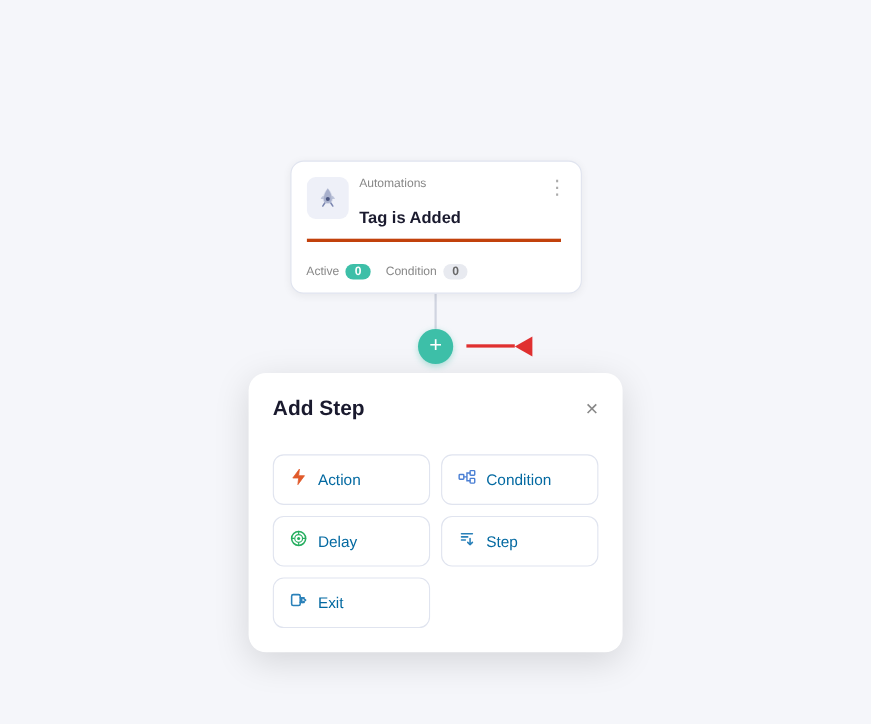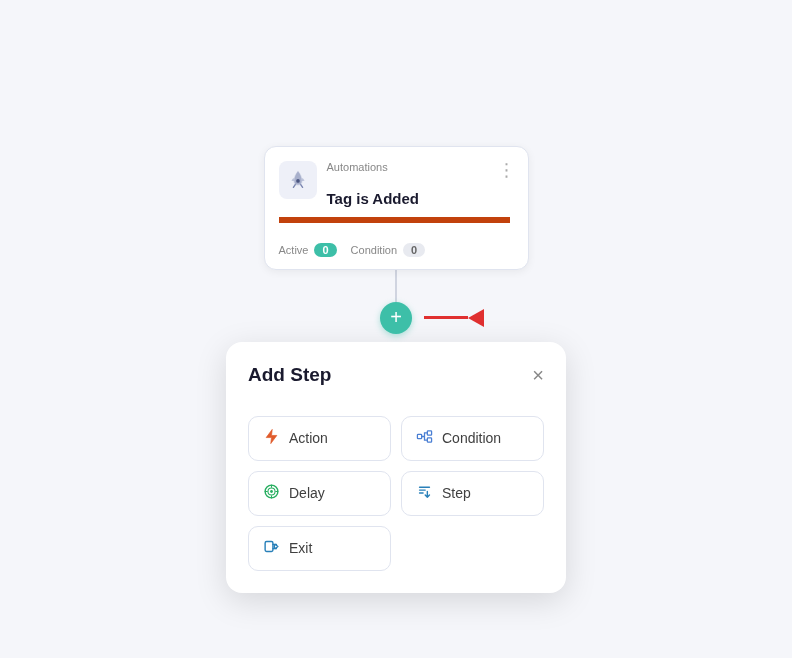--- a/index.html
+++ b/index.html
@@ -79,21 +79,21 @@
       font-size: 18px;
       cursor: pointer;
     }
 
     .trigger-footer {
       display: flex;
       align-items: center;
       gap: 14px;
       margin-top: 10px;
       padding-top: 20px;
-      border-top: 6px solid #c2410c;
+      border-top: 3px solid #c2410c;
     }
 
     .trigger-stat {
       display: flex;
       align-items: center;
       gap: 6px;
       font-size: 11px;
       color: #888;
     }
 
@@ -219,21 +219,21 @@
       display: flex;
       align-items: center;
       gap: 9px;
       padding: 11px 14px;
       border: 1.5px solid #e0e4ef;
       border-radius: 10px;
       background: #fff;
       cursor: pointer;
       font-size: 14px;
       font-weight: 500;
-      color: #404040;
+      color: #0369a1;
       transition: border-color 0.15s;
     }
 
     .step-btn.highlighted {
       border: 2.5px solid #e03030;
     }
 
     .step-btn.full-width {
       grid-column: 1 / 2;
     }

